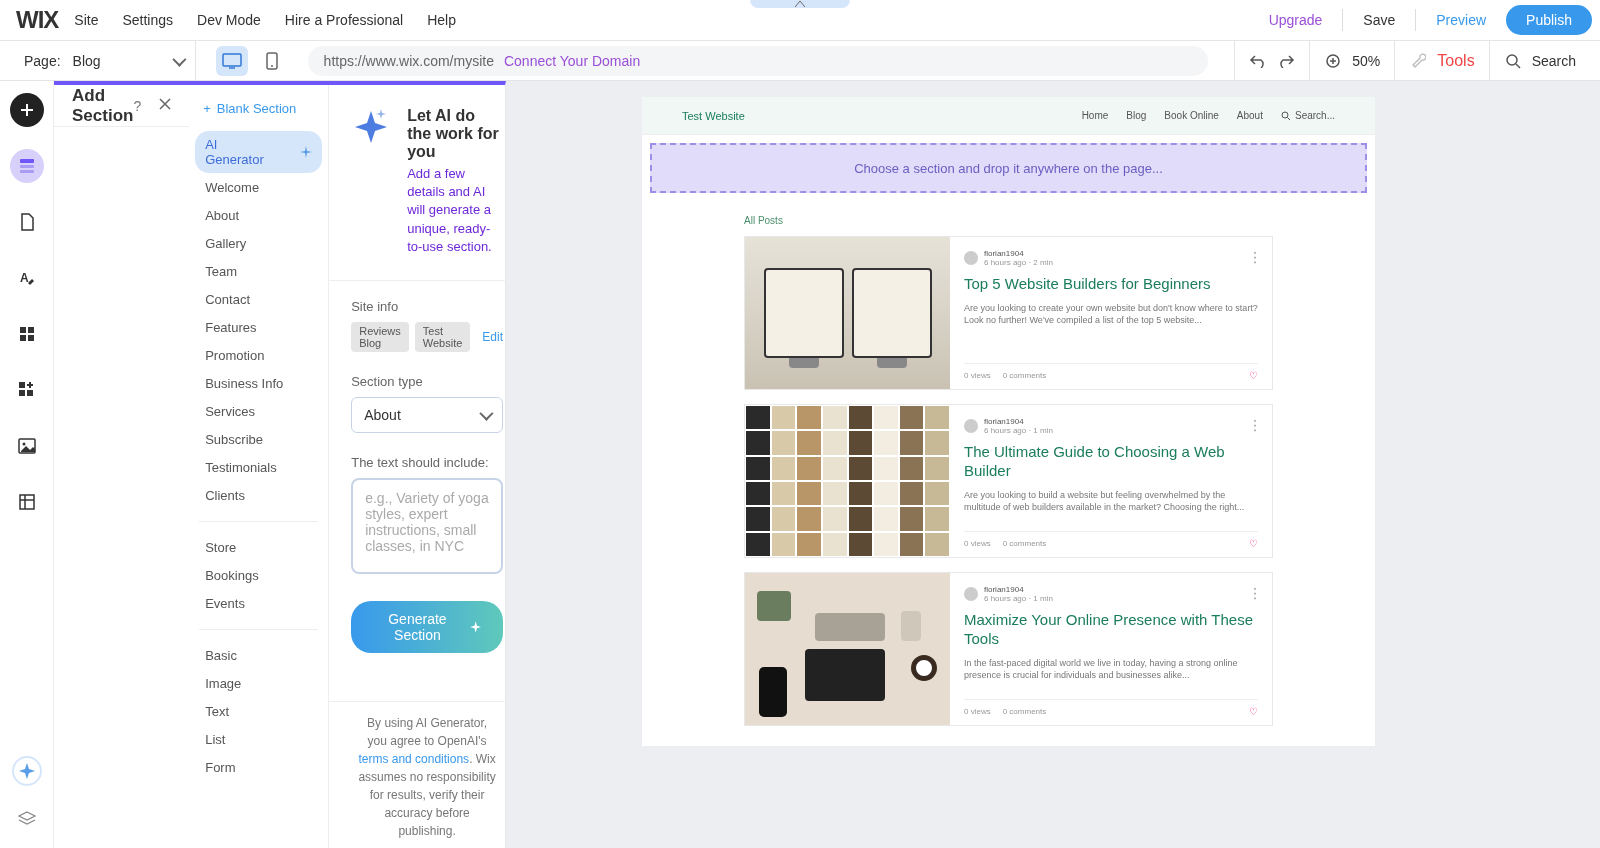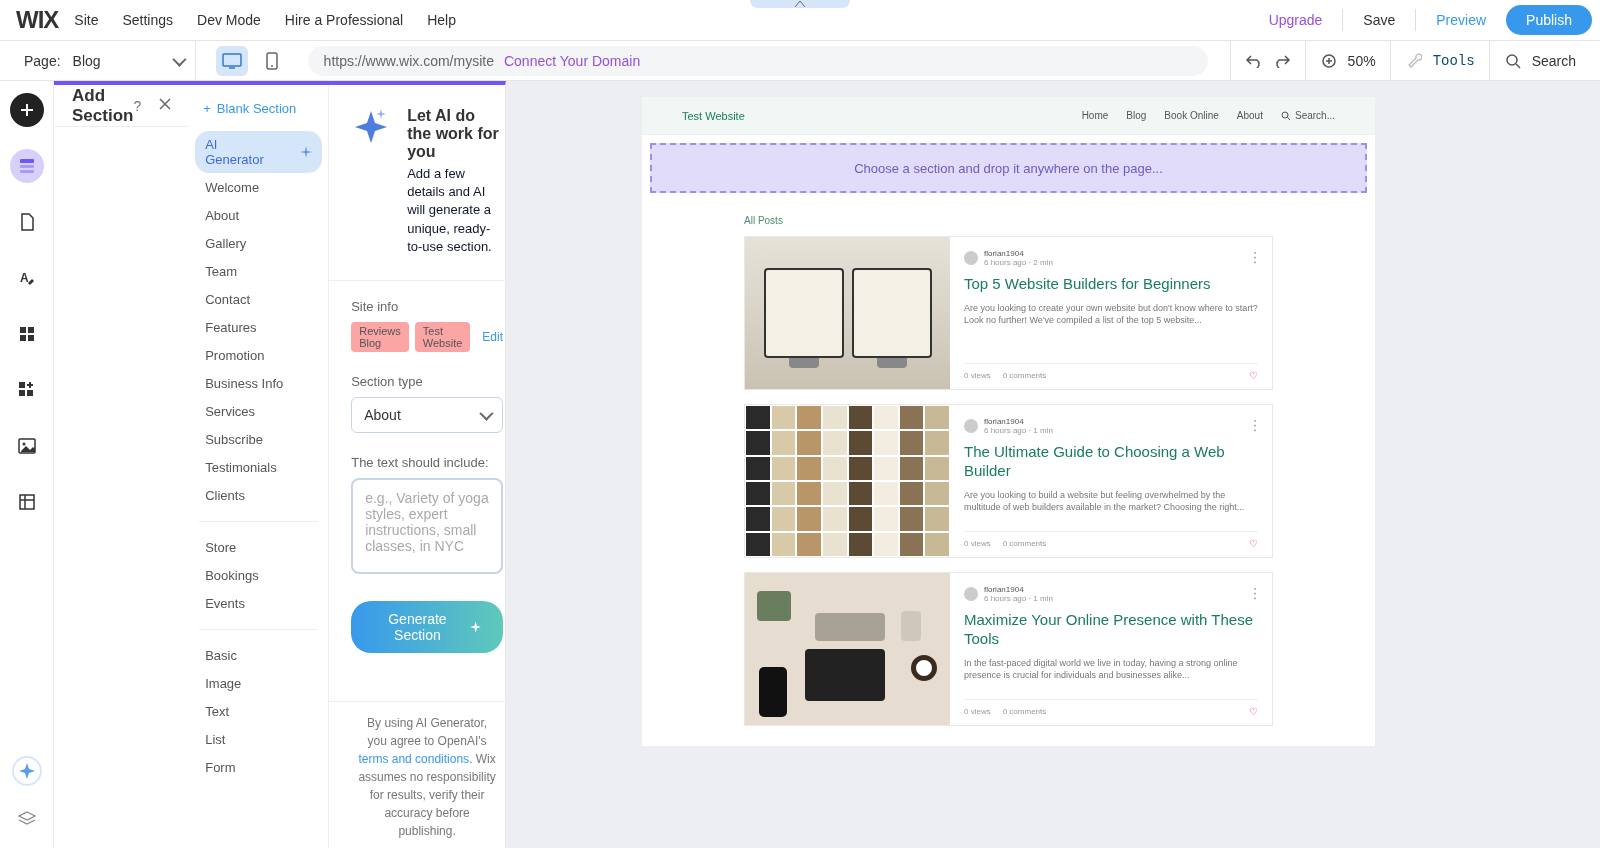--- a/index.html
+++ b/index.html
@@ -24,21 +24,21 @@
 .chev { width: 10px; height: 10px; border-right: 2px solid #666; border-bottom: 2px solid #666; transform: rotate(45deg) translateY(-2px); }
 .device-toggle { margin-left: 20px; display: flex; gap: 8px; align-items: center; }
 .device-btn { width: 32px; height: 30px; border-radius: 6px; display: flex; align-items: center; justify-content: center; cursor: pointer; }
 .device-btn.active { background: #d6e6fa; }
 .urlbar { margin-left: 20px; flex: 1; max-width: 900px; height: 30px; background: #f4f5f7; border-radius: 16px; display: flex; align-items: center; padding: 0 16px; font-size: 14px; color: #666; gap: 10px; }
 .connect-domain { color: #9a4fd8; font-size: 14px; }
 .tb-right { margin-left: auto; display: flex; align-items: center; gap: 0; text-align: center; }
 .tb-group { height: 40px; display: flex; align-items: center; padding: 0 14px; border-left: 1px solid #e5e5e5; gap: 10px; }
 .tb-icon { width: 18px; height: 18px; display: inline-flex; align-items: center; justify-content: center; }
 .zoom-text { font-size: 14px; }
-.tools-text { color: #0c4a6e; font-size: 14px; font-family: Liberation Mono, monospace; }
+.tools-text { color: #ef4444; font-size: 16px; }
 .search-text { font-size: 14px; }
 
 
 .body { display: flex; height: calc(100% - 81px); }
 
 
 .rail { width: 54px; background: #fff; border-right: 1px solid #eee; display: flex; flex-direction: column; align-items: center; padding-top: 12px; gap: 22px; position: relative; }
 .rail-btn { width: 34px; height: 34px; border-radius: 50%; display: flex; align-items: center; justify-content: center; cursor: pointer; }
 .rail-btn.add { background: #222; color: #fff; }
 .rail-btn.sections { background: #d6d0fb; }
@@ -55,26 +55,26 @@
 .panel-nav { width: 140px; border-right: 1px solid #eee; padding: 10px 6px; overflow-y: auto; }
 .blank-section { color: #3899ec; font-size: 13px; padding: 6px 8px 14px; display: flex; align-items: center; gap: 6px; }
 .nav-item { display: flex; align-items: center; padding: 6px 10px; font-size: 13px; color: #555; border-radius: 14px; cursor: pointer; gap: 23px; margin: 1px 0; }
 .nav-item.active { background: #d6e6fa; color: #3c6cd8; font-weight: 500; }
 .nav-divider { height: 1px; background: #eee; margin: 12px 4px; }
 
 .panel-content { flex: 1; display: flex; flex-direction: column; min-height: 0; }
 .ai-hero { padding: 22px 22px 24px; display: flex; gap: 16px; border-bottom: 1px solid #eee; }
 .ai-hero-icon { width: 40px; height: 40px; position: relative; }
 .hero-title { font-size: 16px; font-weight: 600; color: #333; margin-bottom: 4px; }
-.hero-desc { font-size: 13px; color: #0f172a; line-height: 1.4; max-width: 210px; }
+.hero-desc { font-size: 13px; color: #6d28d9; line-height: 1.4; max-width: 210px; }
 
 .form-area { padding: 18px 22px; flex: 1; overflow-y: auto; }
 .form-label { font-size: 13px; color: #666; margin-bottom: 8px; }
 .chips { display: flex; gap: 6px; align-items: center; margin-bottom: 22px; }
-.chip { background: #fca5a5; border-radius: 4px; padding: 3px 8px; font-size: 11px; color: #555; }
+.chip { background: #e5e5e5; border-radius: 4px; padding: 3px 8px; font-size: 11px; color: #555; }
 .edit-link { color: #3899ec; font-size: 12px; margin-left: 6px; cursor: pointer; }
 .select-box { height: 36px; border: 1px solid #c7d4e8; border-radius: 6px; display: flex; align-items: center; padding: 0 12px; font-size: 14px; justify-content: space-between; margin-bottom: 22px; cursor: pointer; }
 .textarea { width: 100%; height: 96px; border: 2px solid #c7d4e8; border-radius: 8px; padding: 10px 12px; font-size: 14px; color: #333; resize: none; font-family: inherit; }
 .textarea::placeholder { color: #aaa; }
 .generate-btn { margin: 24px auto 0; display: flex; align-items: center; gap: 8px; background: linear-gradient(90deg, #3899ec 0%, #5fc9bb 100%); color: #fff; border: none; border-radius: 20px; padding: 10px 22px; font-size: 14px; font-weight: 500; cursor: pointer; }
 
 .disclaimer { border-top: 1px solid #eee; padding: 12px 28px 8px; font-size: 12px; color: #777; text-align: center; line-height: 1.5; }
 .disclaimer a { color: #3899ec; text-decoration: none; }
 
 

